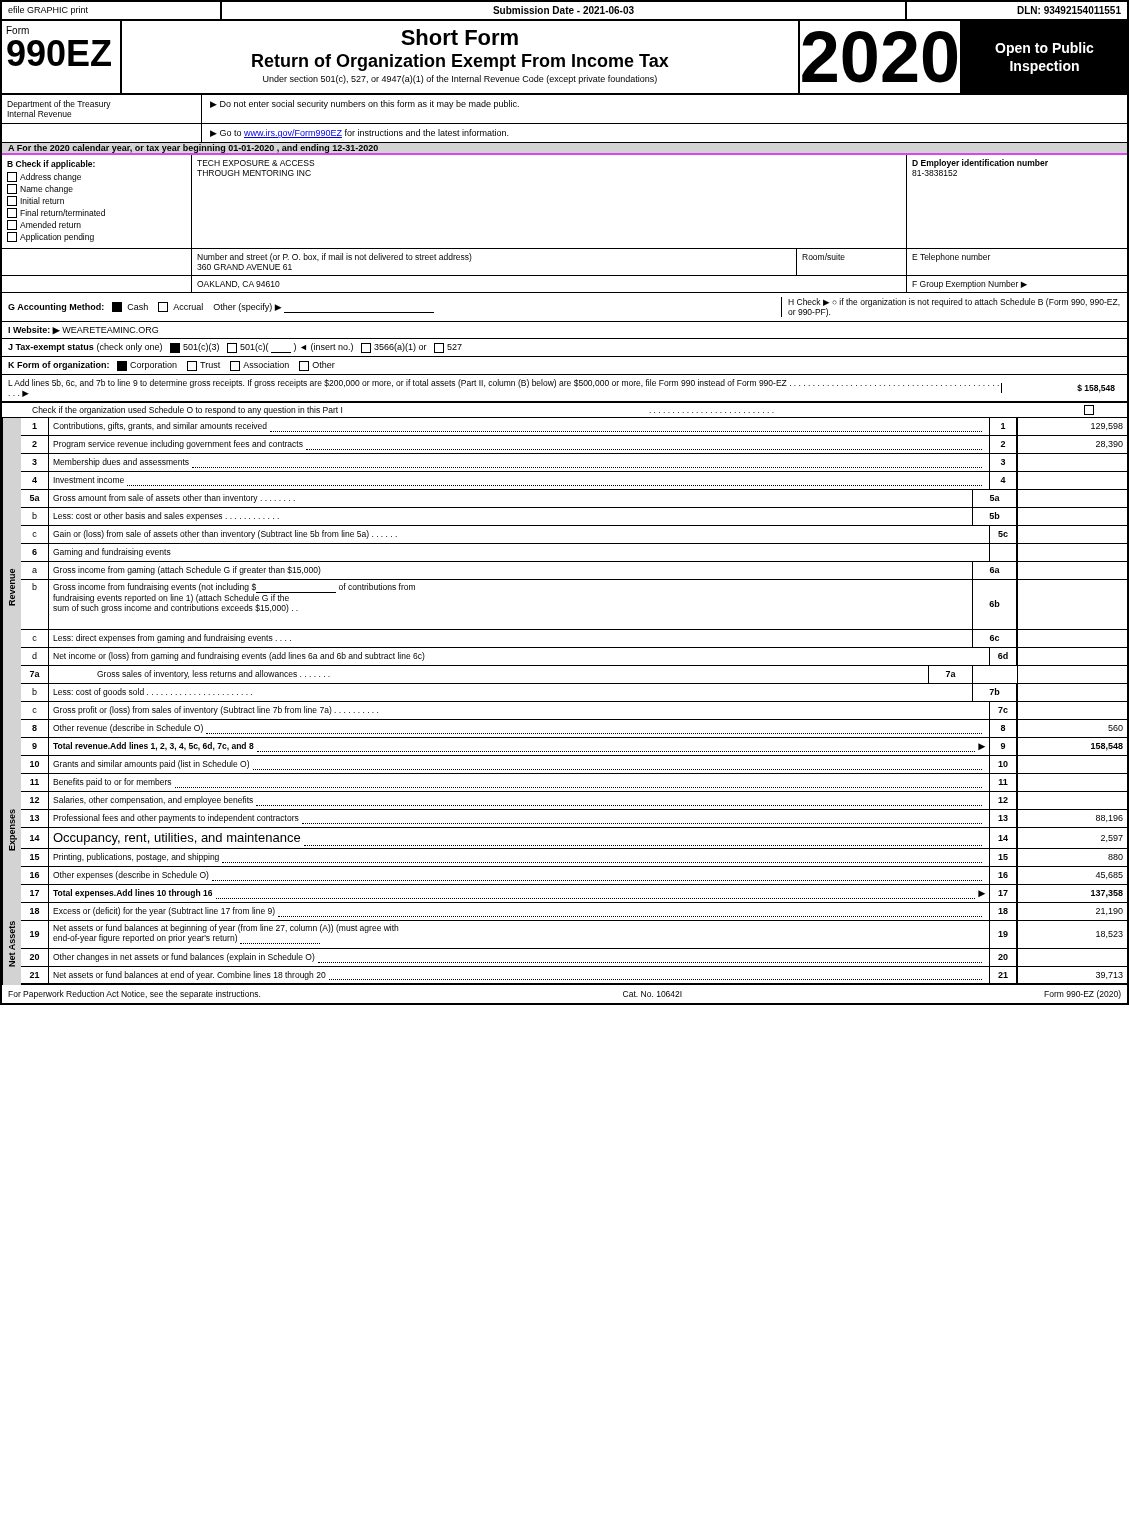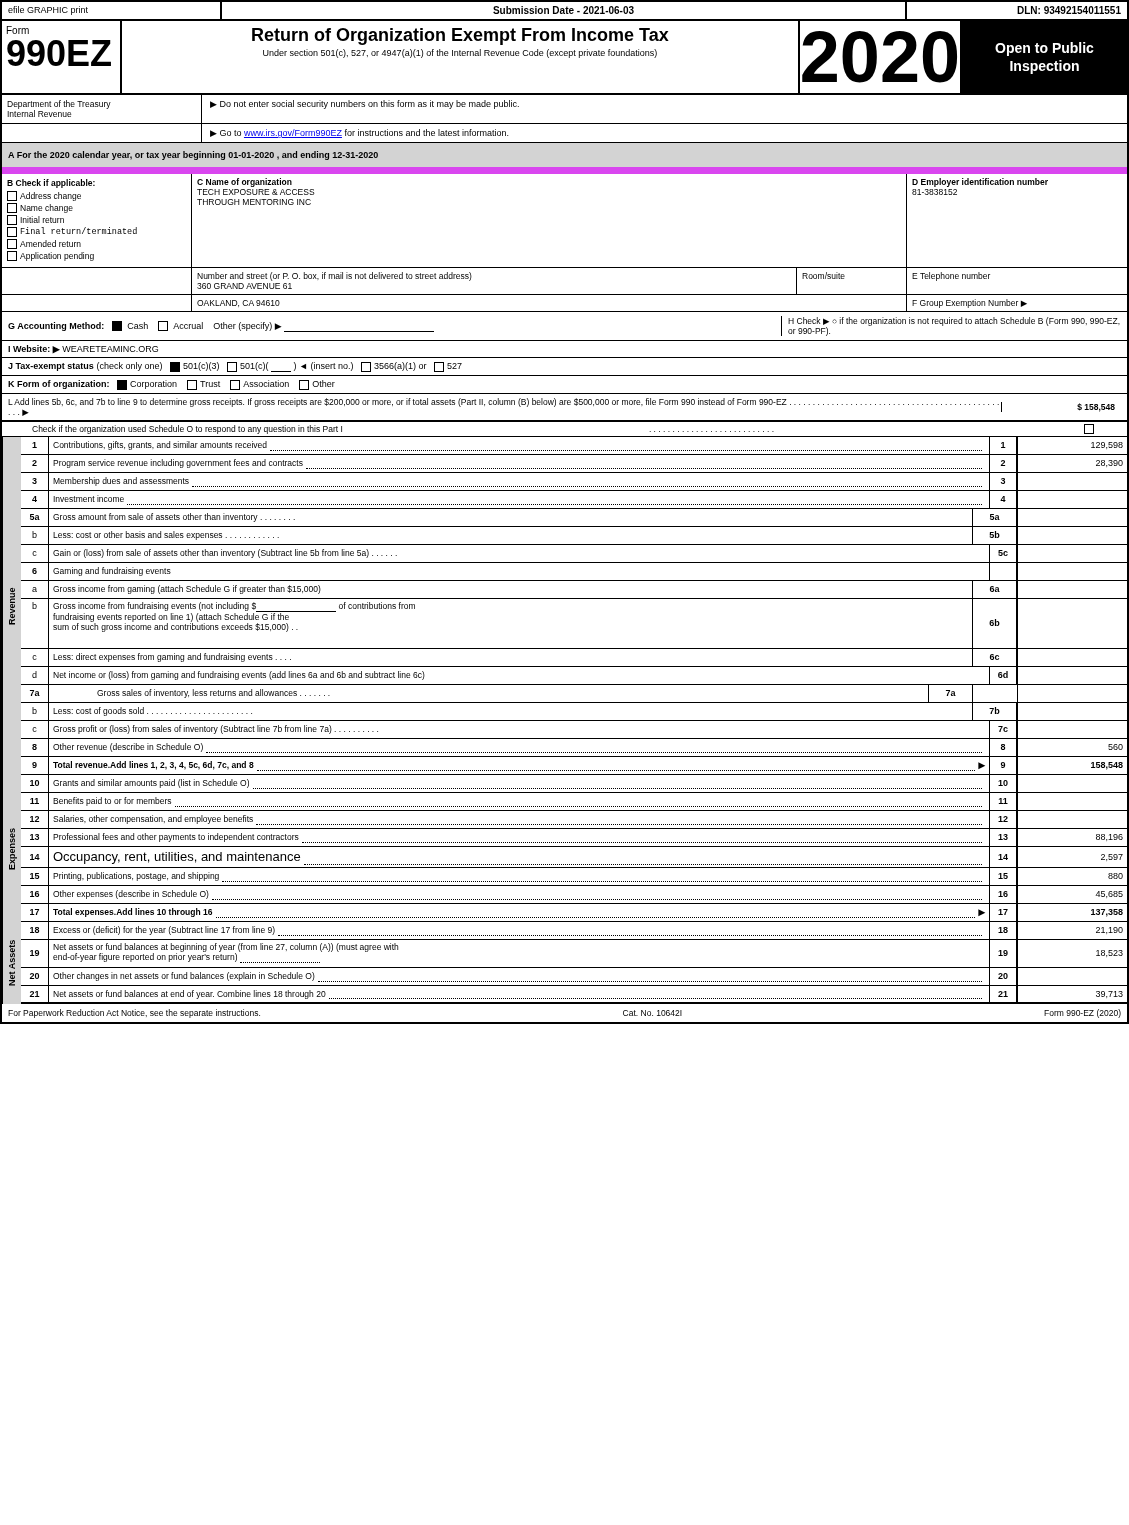--- a/index.html
+++ b/index.html
@@ -46,20 +46,21 @@
       <span>DLN: 93492154011551</span>
     </div>
   </div>
 
   <div class="title-section">
     <div class="form-number-col">
       <div style="font-size:10px;">Form</div>
       <div class="form-990ez">990EZ</div>
     </div>
     <div class="title-center">
+      <div class="short-form">Short Form</div>
       <div class="return-title">Return of Organization Exempt From Income Tax</div>
       <div class="subtitle">Under section 501(c), 527, or 4947(a)(1) of the Internal Revenue Code (except private foundations)</div>
     </div>
     <div class="year-box">
       <div class="year-num">2020</div>
     </div>
     <div class="open-inspect-box">
       <div class="open-inspect-text">Open to Public Inspection</div>
     </div>
   </div>
@@ -73,56 +74,55 @@
       <div>▶ Do not enter social security numbers on this form as it may be made public.</div>
     </div>
   </div>
   <div style="display:flex; border-bottom:1px solid #000;">
     <div style="flex:0 0 200px; border-right:1px solid #000;"></div>
     <div style="flex:1; padding:4px 8px; font-size:9px;">
       <span>▶ Go to </span><a href="#">www.irs.gov/Form990EZ</a><span> for instructions and the latest information.</span>
     </div>
   </div>
 
-  <div style="background:#d3d3d3; border-bottom:7px solid #d946ef; padding:7px 6px; font-size:9px; font-weight:bold;">
+  <div style="background:#d3d3d3; border-bottom:2px solid #d946ef; padding:0 6px; font-size:9px; font-weight:bold;">
     <span>A  For the 2020 calendar year, or tax year beginning 01-01-2020 , and ending 12-31-2020</span>
   </div>
 
   <div style="display:flex; border-bottom:1px solid #000;">
 
     <div style="flex:0 0 190px; border-right:1px solid #000; padding:4px 5px; font-size:8.5px;">
       <div style="font-weight:bold; margin-bottom:3px;">B  Check if applicable:</div>
       <div style="display:flex; align-items:center; margin:2px 0;">
         <span class="cb"></span>
         <span>Address change</span>
       </div>
       <div style="display:flex; align-items:center; margin:2px 0;">
         <span class="cb"></span>
         <span>Name change</span>
       </div>
       <div style="display:flex; align-items:center; margin:2px 0;">
         <span class="cb"></span>
         <span>Initial return</span>
       </div>
-      <div style="display:flex; align-items:flex-end; margin:2px 0;font-family:Liberation Mono, monospace;">
+      <div style="display:flex; align-items:flex-end; margin:2px 0;">
         <span class="cb"></span>
         <span>Final return/terminated</span>
       </div>
       <div style="display:flex; align-items:center; margin:2px 0;">
         <span class="cb"></span>
         <span>Amended return</span>
       </div>
       <div style="display:flex; align-items:center; margin:2px 0;">
         <span class="cb"></span>
         <span>Application pending</span>
       </div>
     </div>
 
     <div style="flex:1; border-right:1px solid #000; padding:3px 5px; font-size:8.5px;">
-      <div style="font-weight:bold;">C Name of organization</div>
       <div>TECH EXPOSURE &amp; ACCESS</div>
       <div>THROUGH MENTORING INC</div>
     </div>
 
     <div style="flex:0 0 220px; padding:3px 5px; font-size:8.5px;">
       <div style="font-weight:bold;">D Employer identification number</div>
       <div>81-3838152</div>
     </div>
   </div>
 

